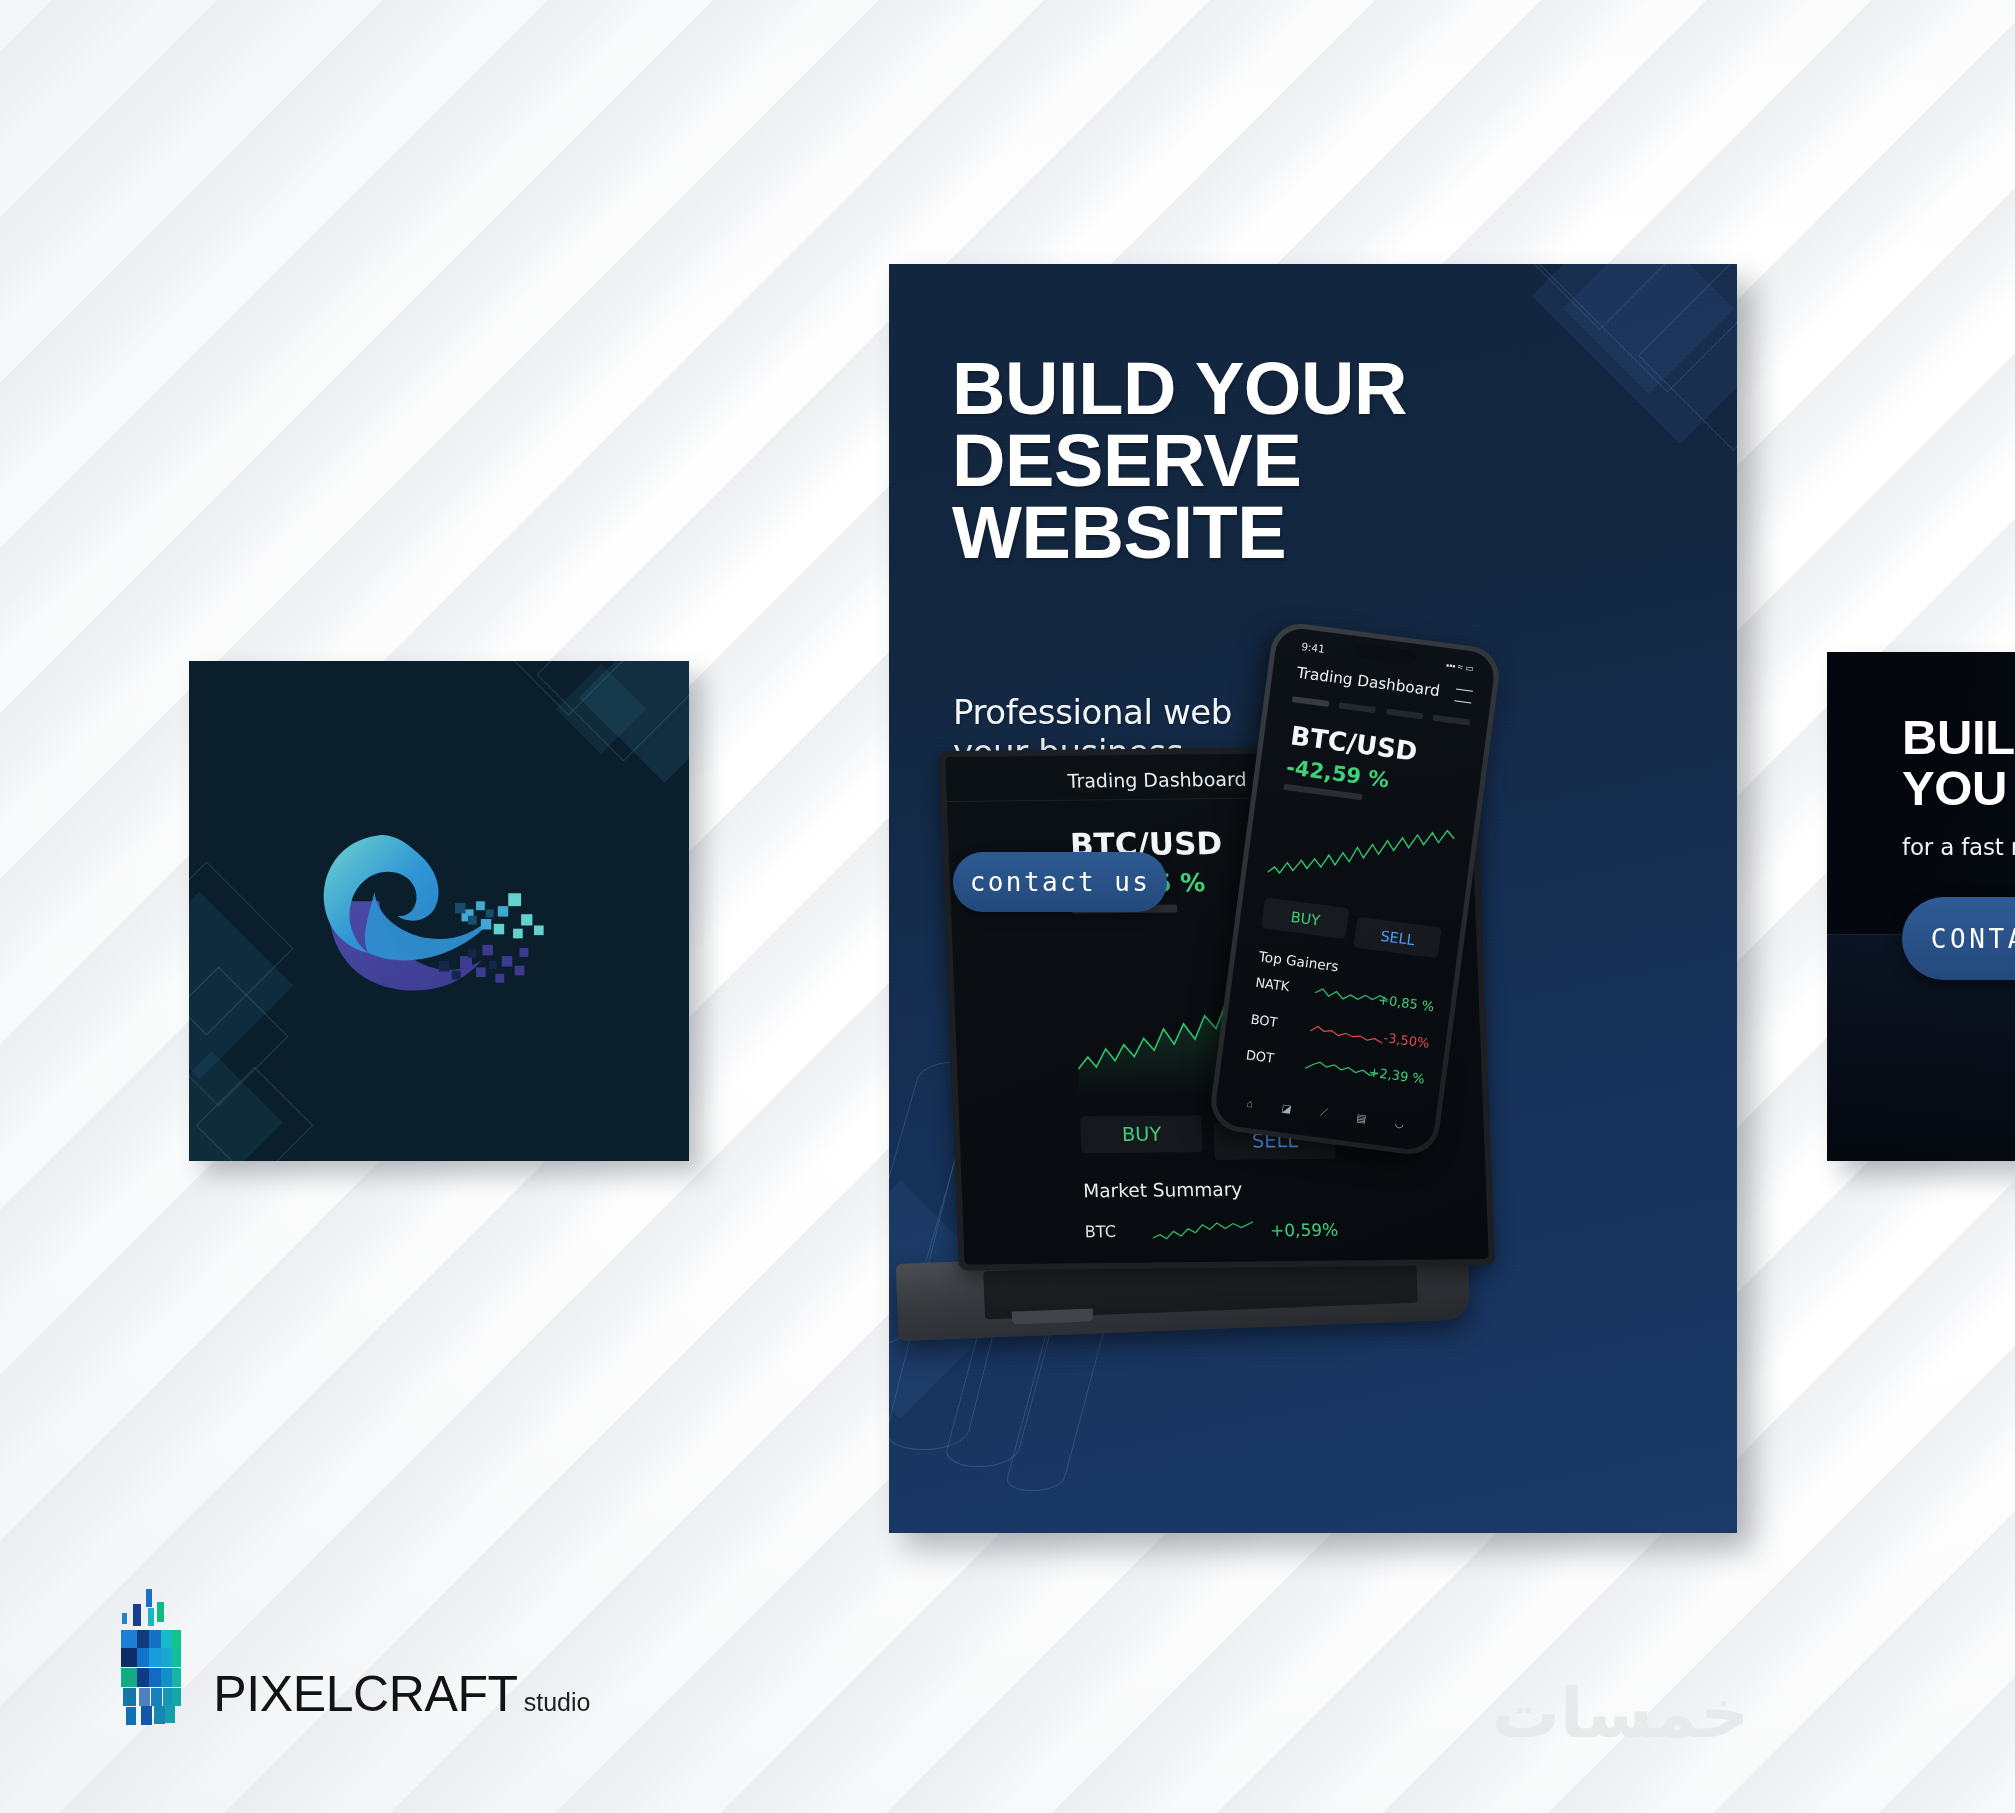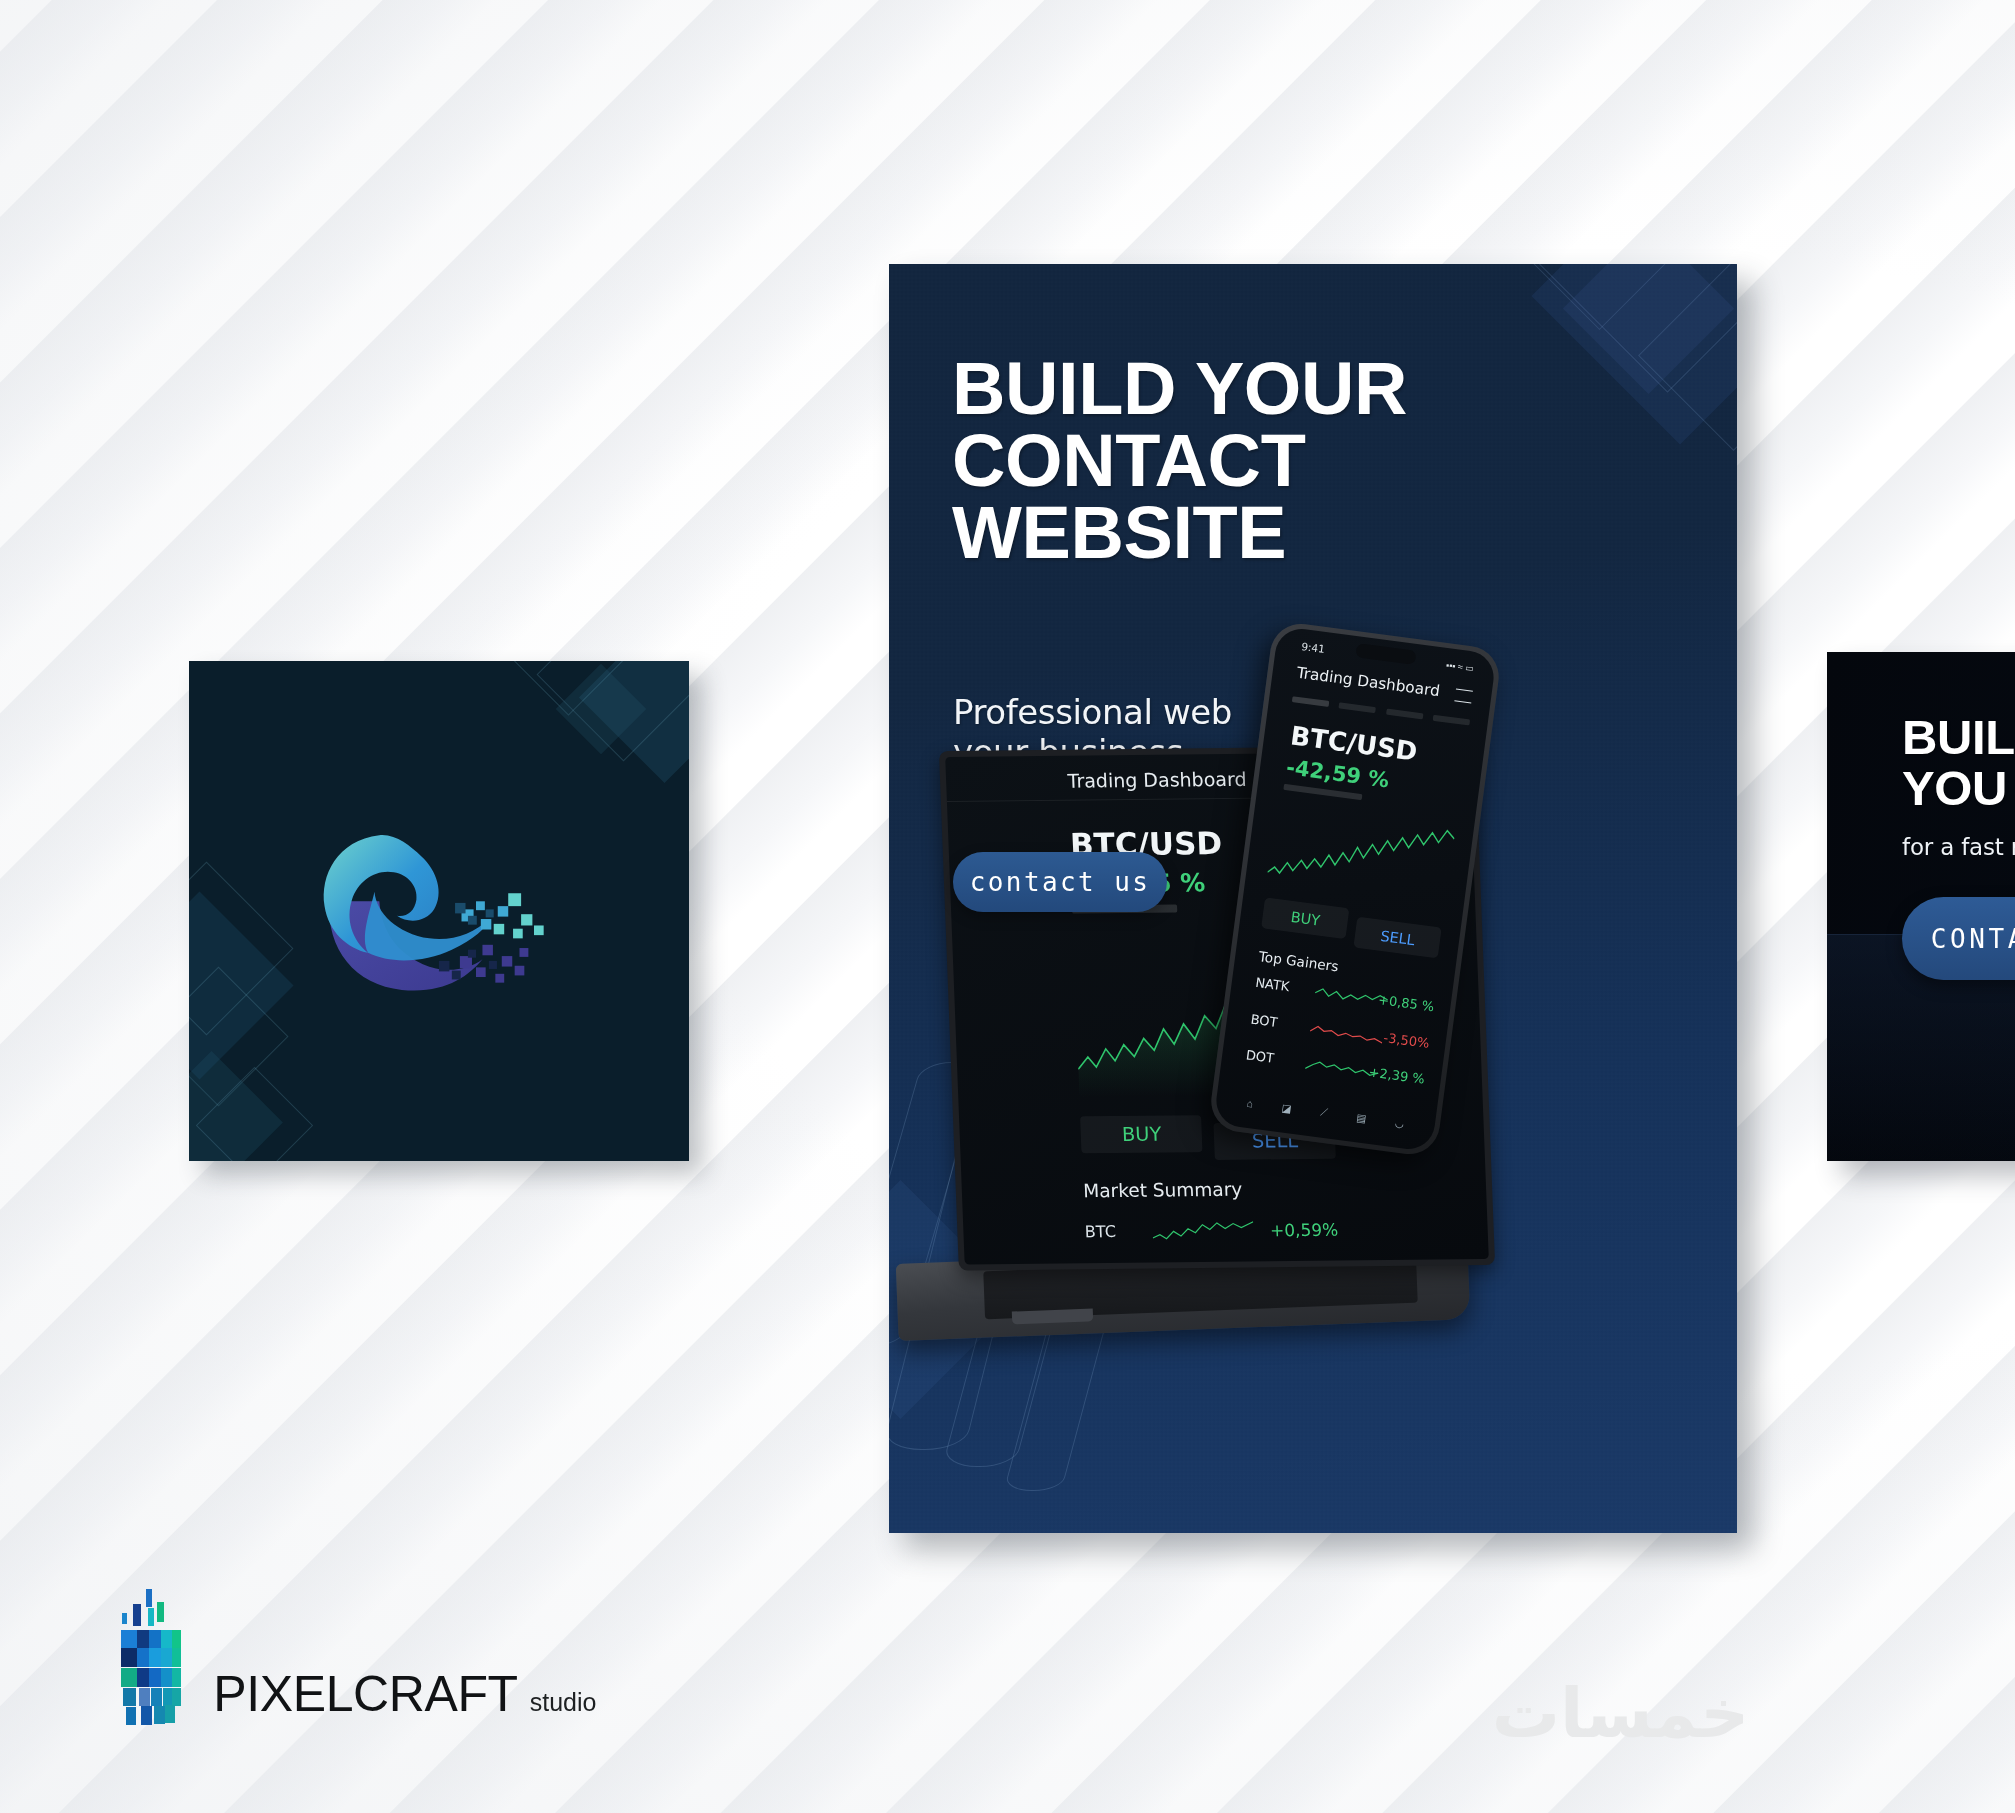--- a/index.html
+++ b/index.html
@@ -104,21 +104,21 @@
     background:linear-gradient(180deg,#2e5b96 0%,#24497c 100%);
     display:flex;align-items:center;justify-content:center;
     color:#ffffff;font-size:26px;letter-spacing:3.6px;
     font-family:"DejaVu Sans Mono", monospace;
     box-shadow:0 5.6px 16px rgba(0,0,0,.45);
   }
 
   
   #footer-brand{position:absolute;left:117px;top:1588px;display:flex;align-items:flex-end;gap:19.3px;}
   #pc-mark{position:relative;width:77px;height:145px;}
-  #pc-name{display:flex;align-items:baseline;gap:12px;padding-bottom:10.5px;}
+  #pc-name{display:flex;align-items:baseline;gap:6px;padding-bottom:10.5px;}
   #pc-name .big{font-size:50px;font-weight:400;color:#111315;letter-spacing:-0.4px;
     font-family:"Liberation Sans", sans-serif;}
   #pc-name .small{font-size:25px;font-weight:400;color:#1d2022;
     font-family:"Liberation Sans", sans-serif;}
 
   
   #watermark{
     position:absolute;left:1419px;top:1674px;width:403px;
     text-align:center;color:#e8e9ea;font-size:68px;font-weight:700;
     font-family:"DejaVu Sans", sans-serif;direction:rtl;
@@ -218,21 +218,21 @@
   <div class="p-diamond" style="right:-64px;top:24px;width:133px;height:133px;"></div>
 
   <div class="p-rhomb" style="left:-8px;top:798px;width:60px;height:282px;transform:skewX(-16deg);border-radius:48% 48% 48% 48%/6% 6% 6% 6%;"></div>
   <div class="p-rhomb" style="left:34px;top:854px;width:81px;height:330px;transform:skewX(-14deg);border-radius:48% 48% 48% 48%/6% 6% 6% 6%;"></div>
   <div class="p-rhomb" style="left:93px;top:903px;width:71px;height:298px;transform:skewX(-15deg);border-radius:48% 48% 48% 48%/6% 6% 6% 6%;"></div>
   <div class="p-rhomb" style="left:145px;top:999px;width:56px;height:226px;transform:skewX(-15deg);border-radius:48% 48% 48% 48%/6% 6% 6% 6%;"></div>
   <div class="p-fill" style="left:-73px;top:951px;width:169px;height:169px;background:rgba(80,125,200,.10);"></div>
 
   <div id="poster-h1">
     <div>BUILD YOUR</div>
-    <div>CONTACT</div>
+    <div>DESERVE</div>
     <div>WEBSITE</div>
   </div>
 
   <div id="poster-sub">
     <div>Professional web</div>
     <div>your business</div>
   </div>
 
   <div style="position:absolute;left:8px;top:989px;width:572px;height:77px;
               background:linear-gradient(175deg,#4a4d52 0%,#34373c 40%,#26282c 100%);

